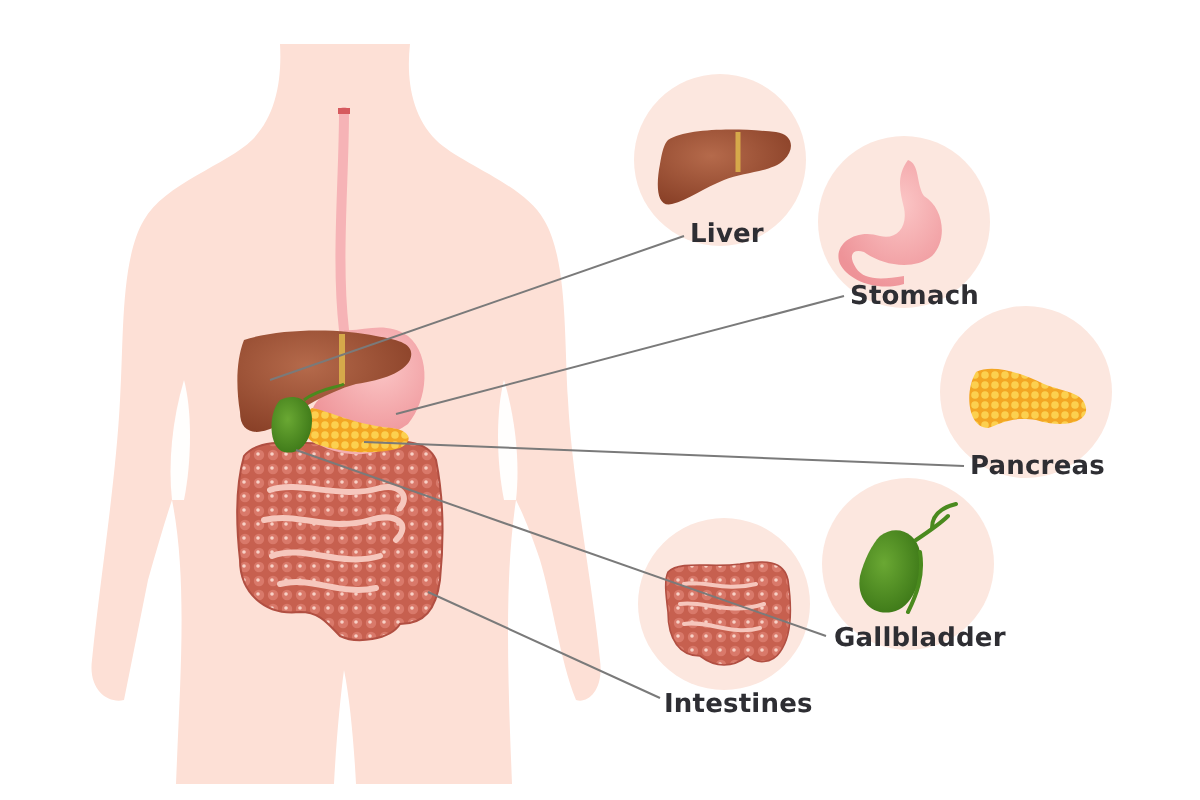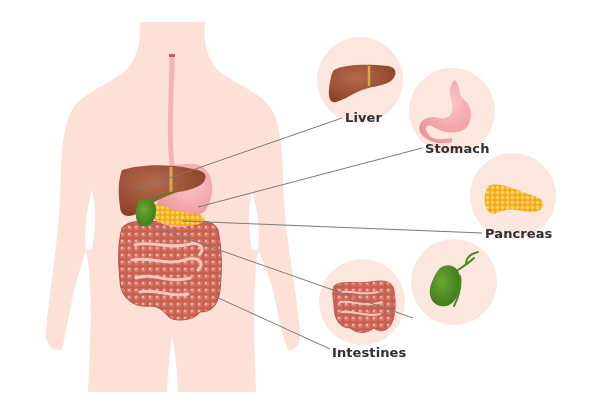--- a/index.html
+++ b/index.html
@@ -135,14 +135,15 @@
       <line x1="482" y1="233" x2="182" y2="221"></line>
       <line x1="413" y1="318" x2="148" y2="225"></line>
       <line x1="330" y1="349" x2="214" y2="296"></line>
     </g>
   </svg>
 
   
   <div class="label" style="left:345px; top:111px;">Liver</div>
   <div class="label" style="left:425px; top:142px;">Stomach</div>
   <div class="label" style="left:485px; top:227px;">Pancreas</div>
+  <div class="label" style="left:417px; top:313px;">Gallbladder</div>
   <div class="label" style="left:332px; top:346px;">Intestines</div>
 </div>
 
 </body></html>

